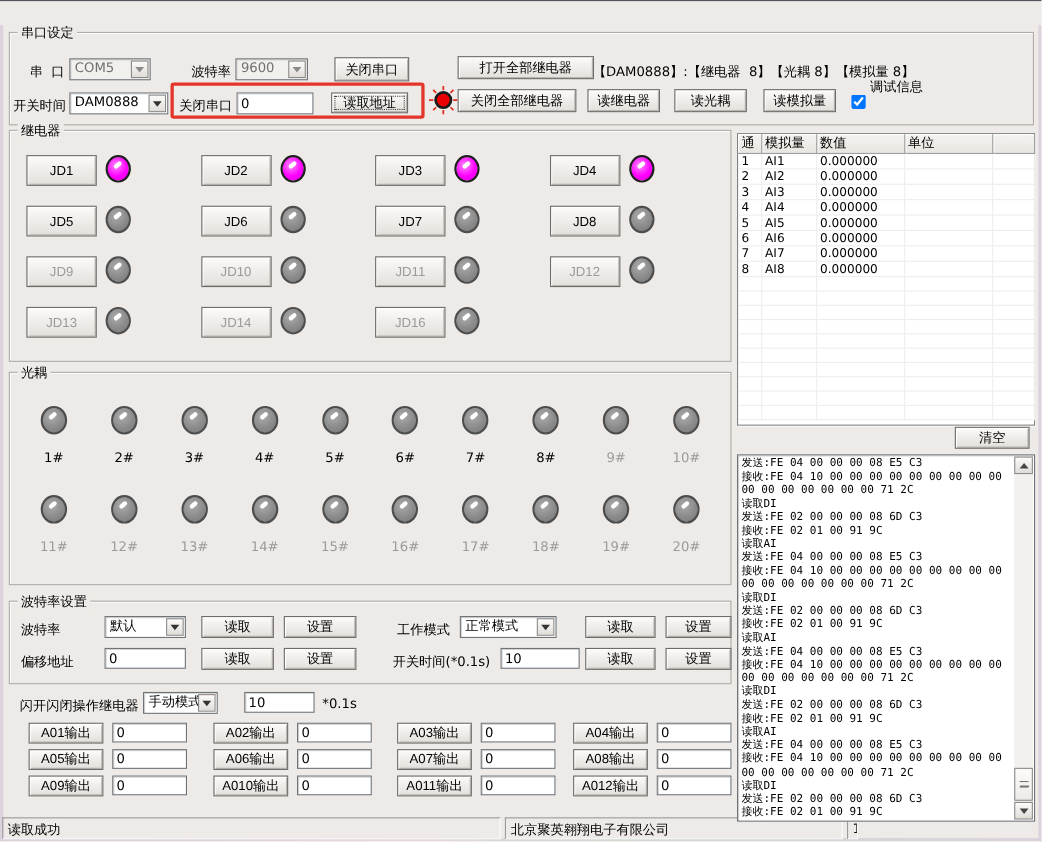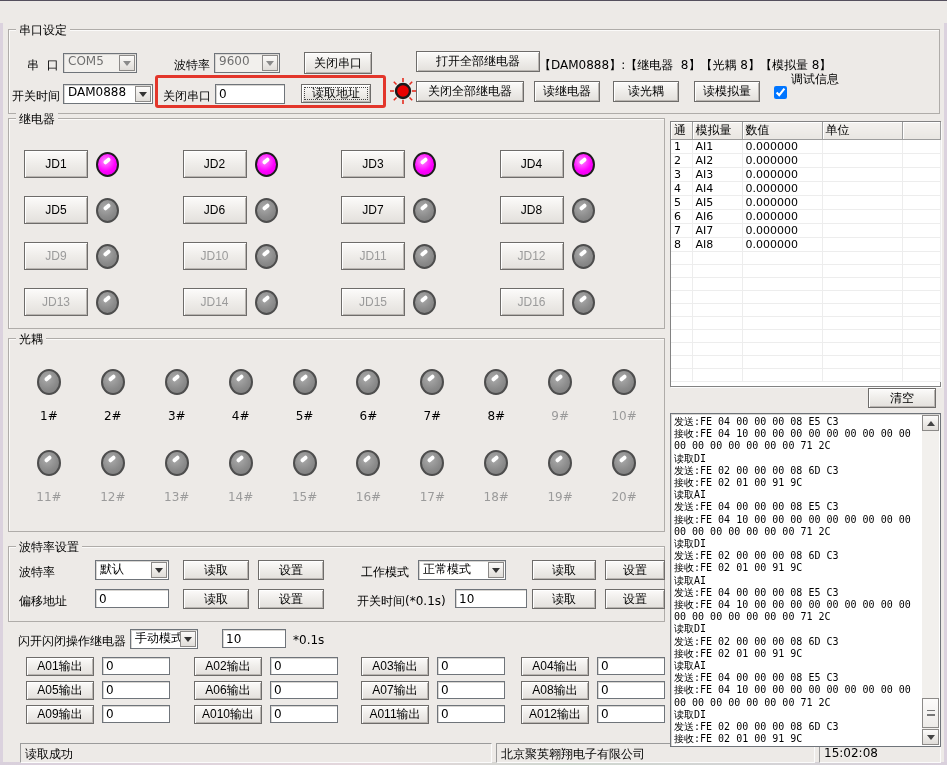--- a/index.html
+++ b/index.html
@@ -62,21 +62,21 @@
 
   
   .red-box { position:absolute; left:155px; top:74px; width:231px; height:33px; border:3px solid #E3362B; border-radius:3px; z-index:5; pointer-events:none; }
 
   
   .serial-led { position:absolute; left:381px; top:48px; width:26px; height:26px; }
 
   
   .relay-grid { position:absolute; left:15px; top:22px; right:6px; display:grid;
     grid-template-columns:1fr 1fr 1fr 1fr; grid-auto-rows:46px; }
-  .relay-cell { display:flex; align-items:center; gap:8px; }
+  .relay-cell { display:flex; align-items:flex-start; gap:8px; }
   .relay-cell .btn { position:static; width:64px; height:28px; }
 
   
   .opto-grid { position:absolute; left:8px; top:18px; right:8px; display:grid; grid-template-columns:repeat(10,1fr); grid-auto-rows:81px; }
   .opto-cell { display:flex; flex-direction:column; align-items:center; padding-top:12px; }
   .opto-cell .led { width:24px; height:26px; }
   .opto-label { margin-top:14px; font-size:12px; }
   .opto-label--dis { color:#9b9b9b; }
 
   
@@ -105,21 +105,21 @@
   .grip { width:8px; height:6px; border-top:1px solid #777; border-bottom:1px solid #777; box-shadow:0 -3px 0 -2px #777 inset; }
 
   
   .ao-grid { position:absolute; left:26px; top:656px; width:640px; display:grid;
     grid-template-columns:168px 167px 160px 1fr; grid-auto-rows:24px; }
   .ao-cell { display:flex; gap:8px; }
   .ao-cell .btn { position:static; width:68px; height:19px; }
   .ao-cell .tbox { position:static; width:68px; height:18px; }
 
   
-  .statusbar { position:absolute; left:20px; top:742px; width:921px; height:20px; display:flex; gap:4px; }
+  .statusbar { position:absolute; left:2px; top:742px; width:778px; height:20px; display:flex; gap:4px; }
   .status-pane { border:1px solid; border-color:#9b9b9b #fbfbfb #fbfbfb #9b9b9b; padding:2px 4px 0 4px;
     font-size:12px; white-space:nowrap; overflow:hidden; }
   .sp-msg { width:472px; } .sp-co { width:319px; } .sp-time { flex:1; }
 </style>
 </head>
 <body>
 
 <div id="root">
 
   <div class="edge-l"></div>
@@ -235,24 +235,20 @@
       <div class="relay-cell">
           <button class="btn btn--disabled">JD12</button>
           <span class="led led--off"></span>
         </div>
       <div class="relay-cell">
           <button class="btn btn--disabled">JD13</button>
           <span class="led led--off"></span>
         </div>
       <div class="relay-cell">
           <button class="btn btn--disabled">JD14</button>
-          <span class="led led--off"></span>
-        </div>
-      <div class="relay-cell">
-          <button class="btn btn--disabled">JD15</button>
           <span class="led led--off"></span>
         </div>
       <div class="relay-cell">
           <button class="btn btn--disabled">JD16</button>
           <span class="led led--off"></span>
         </div>
     </div>
   </div>
 
   <div class="groupbox" style="left:8px;top:337px;width:657px;height:194px;">

